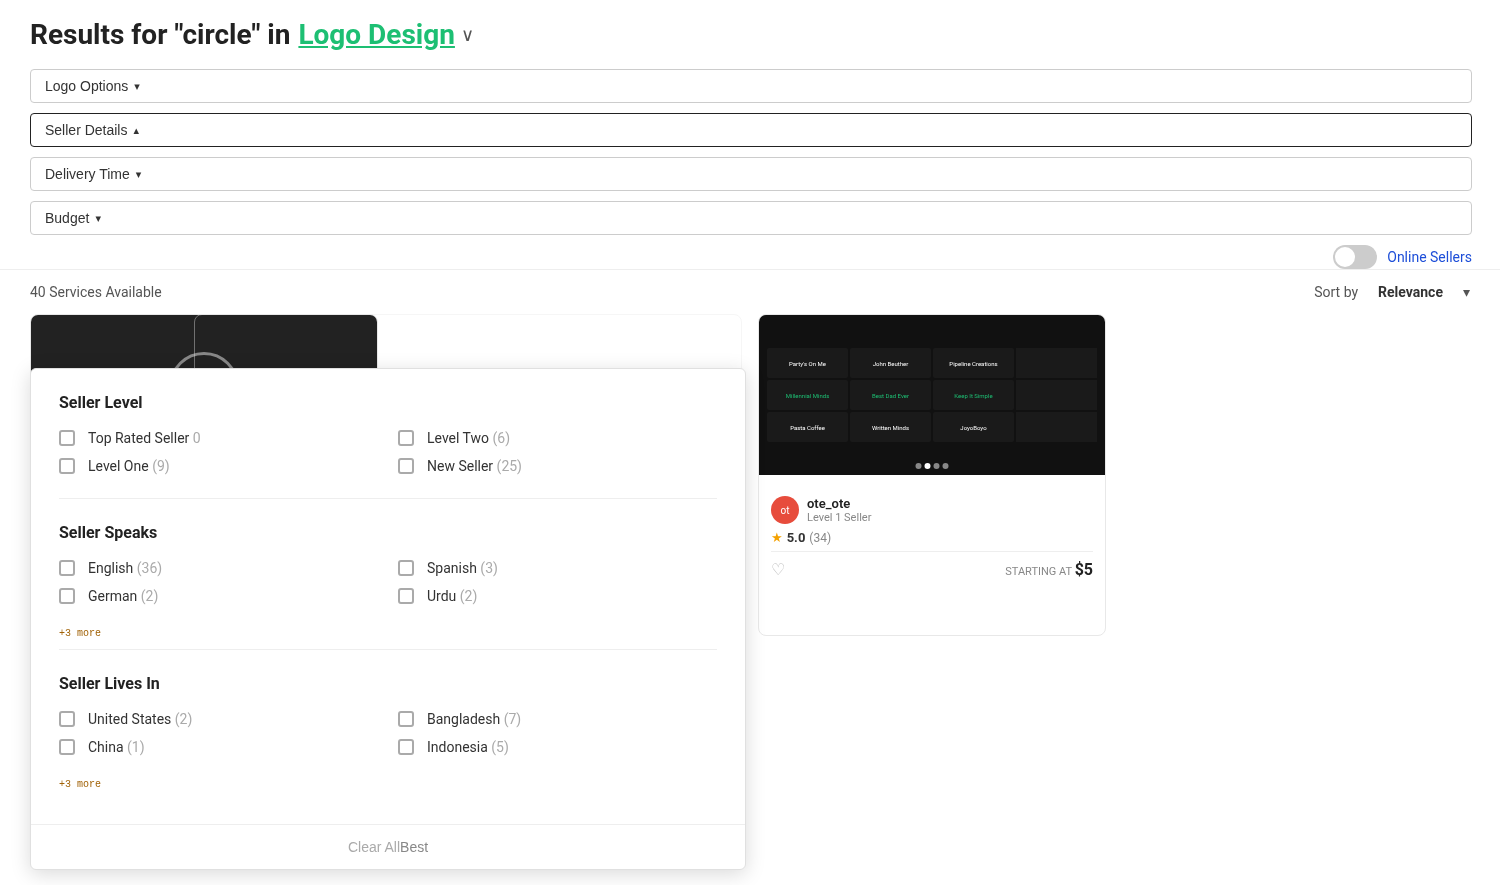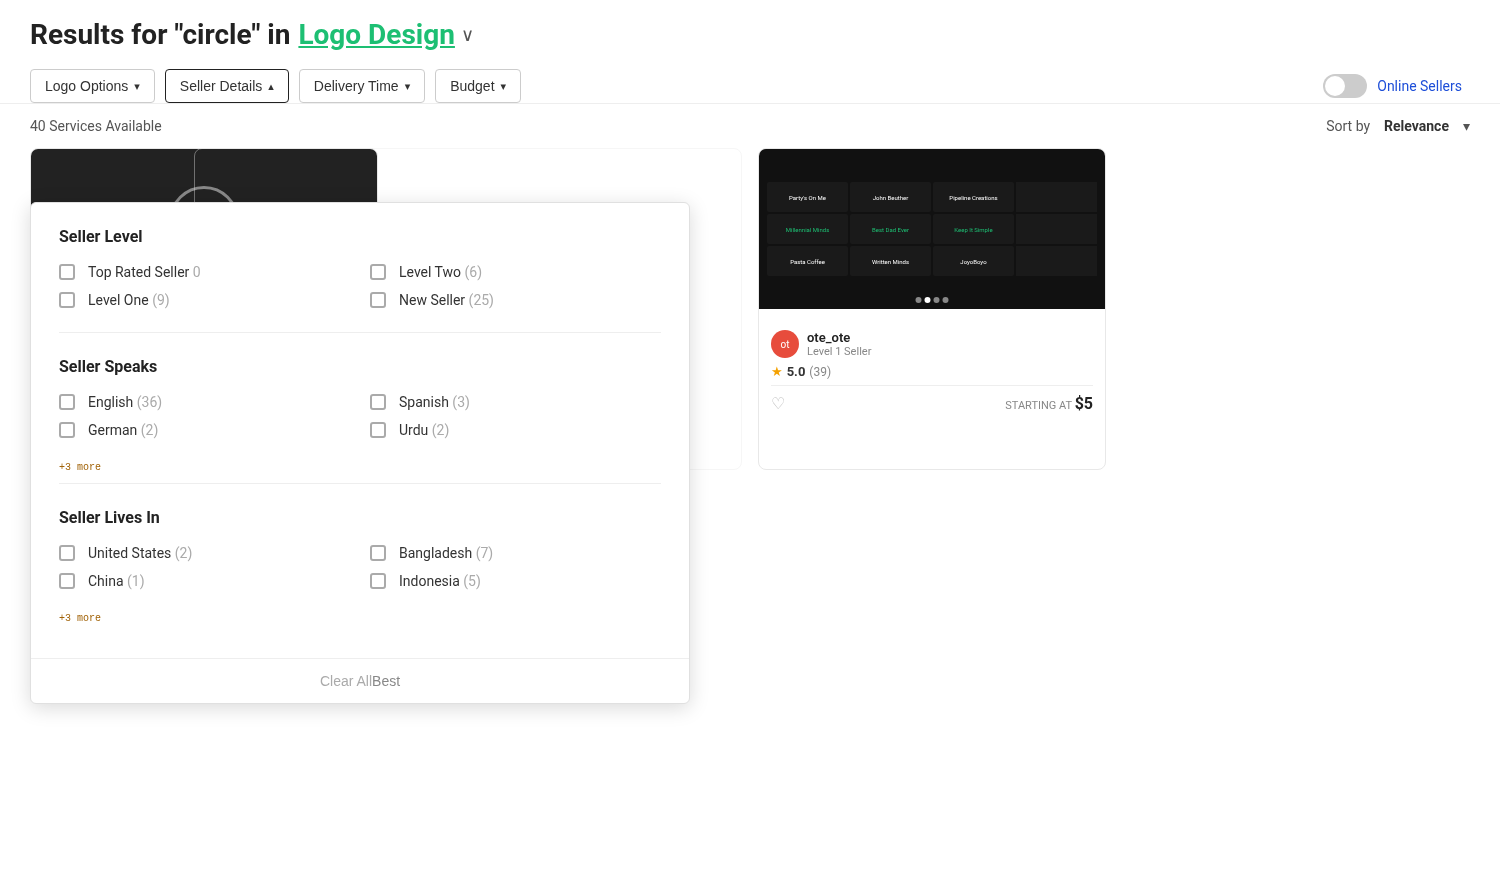--- a/index.html
+++ b/index.html
@@ -8,41 +8,41 @@
     .page { width: 1500px; min-height: 885px; position: relative; background: #fff; }
 
     
     .header { padding: 18px 30px 0 30px; }
     .title-row { display: flex; align-items: center; margin-bottom: 18px; }
     .title-text { font-size: 28px; font-weight: 700; color: #222; }
     .title-link { color: #1dbf73; text-decoration: underline; font-size: 28px; font-weight: 700; cursor: pointer; }
     .chevron-down { display: inline-block; margin-left: 6px; color: #555; font-size: 18px; }
 
     
-    .filter-bar { display: flex; gap: 10px; padding: 0 38px 0 30px; margin-bottom: 0; }
+    .filter-bar { display: flex; gap: 10px; padding: 0 28px 0 30px; margin-bottom: 0; flex-direction: column; }
     .filter-btn {
       display: flex; align-items: center; gap: 6px;
       border: 1px solid #ccc; border-radius: 4px;
       padding: 8px 14px; cursor: pointer; font-size: 14px; color: #333; background: #fff;
       white-space: nowrap;
     }
     .filter-btn-arrow { font-size: 11px; }
     .filter-btn.seller-details { border-color: #222; }
 
     .online-sellers-wrap { display: flex; align-items: center; gap: 10px; margin-left: auto; }
     .toggle-switch {
       width: 44px; height: 24px; background: #ccc; border-radius: 12px; position: relative; cursor: pointer;
     }
     .toggle-knob { width: 20px; height: 20px; background: #fff; border-radius: 50%; position: absolute; top: 2px; left: 2px; transition: left 0.2s; }
     .online-sellers-label { font-size: 14px; color: #1d4ed8; }
 
     
     .services-row { display: flex; align-items: center; justify-content: space-between; padding: 14px 30px; border-top: 1px solid #eee; }
     .services-count { font-size: 14px; color: #555; }
-    .sort-wrap { display: flex; align-items: center; gap: 14px; font-size: 14px; color: #555; cursor: pointer; margin-left: 45px; }
+    .sort-wrap { display: flex; align-items: center; gap: 20px; font-size: 14px; color: #555; cursor: pointer; margin-left: 45px; }
     .sort-bold { font-weight: 700; color: #333; }
 
     
     .main-content { display: flex; padding: 0 30px; gap: 20px; position: relative; }
 
     
     .card-grid { display: grid; grid-template-columns: repeat(4, 1fr); gap: 16px; width: 100%; }
     .card { border: 1px solid #e8e8e8; border-radius: 8px; overflow: hidden; cursor: pointer; position: relative; }
     .card-img { width: 100%; height: 160px; object-fit: cover; display: flex; align-items: center; justify-content: center; position: relative; overflow: hidden; }
 
@@ -69,21 +69,21 @@
     .card-bottom { display: flex; align-items: center; justify-content: space-between; border-top: 1px solid #eee; padding-top: 8px; margin-top: 4px; }
     .heart-btn { background: none; border: none; cursor: pointer; color: #bbb; font-size: 16px; }
     .starting-at { font-size: 11px; color: #888; }
     .price { font-size: 16px; font-weight: 700; color: #222; }
 
     
     .dropdown-overlay {
       position: absolute;
       top: 54px;
       left: 30px;
-      width: 660px;
+      width: 716px;
       background: #fff;
       border: 1px solid #e0e0e0;
       border-radius: 6px;
       box-shadow: 0 4px 20px rgba(0,0,0,0.15);
       z-index: 100;
       padding: 0;
     }
 
     .dropdown-scroll { max-height: 680px; overflow-y: auto; padding: 24px 28px; }
     .dropdown-scroll::-webkit-scrollbar { width: 6px; }
@@ -347,21 +347,21 @@
               <div class="avatar" style="background:#e74c3c;font-size:10px;color:#fff">ot</div>
             </div>
             <div>
               <div class="seller-name">ote_ote</div>
               <div class="seller-level">Level 1 Seller</div>
             </div>
           </div>
           <div class="card-rating">
             <span class="star">★</span>
             <span class="rating-value">5.0</span>
-            <span class="rating-count">(39)</span>
+            <span class="rating-count">(34)</span>
           </div>
           <div class="card-bottom">
             <button class="heart-btn">♡</button>
             <div>
               <span class="starting-at">STARTING AT </span>
               <span class="price">$5</span>
             </div>
           </div>
         </div>
       </div>

